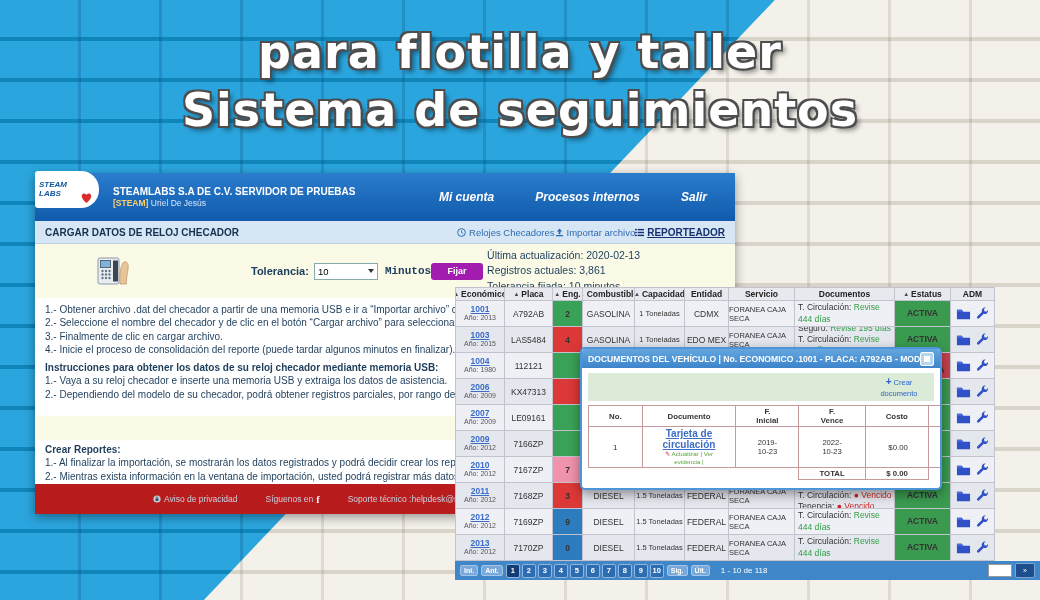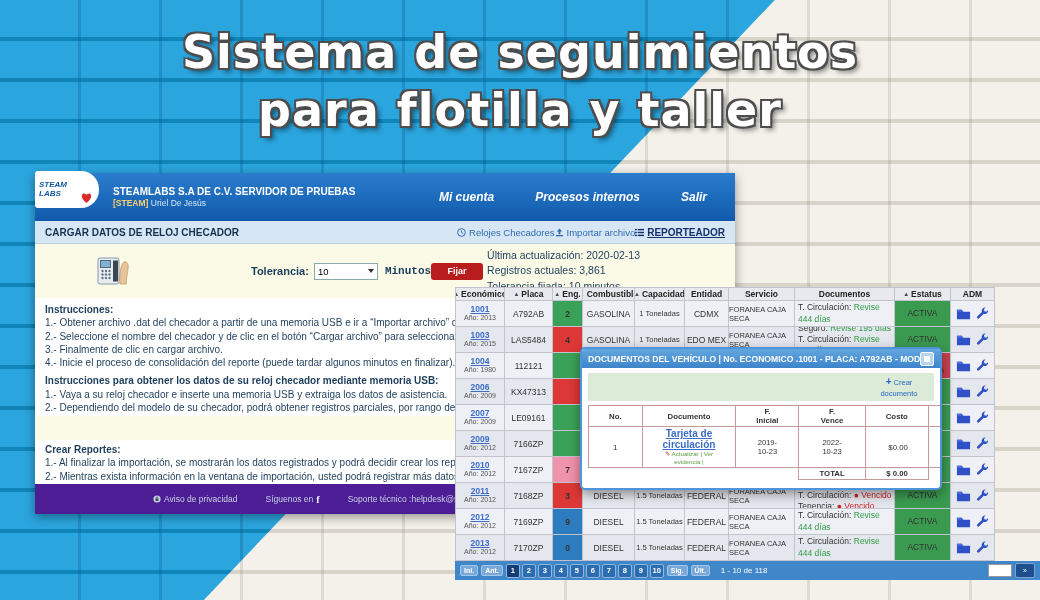--- a/index.html
+++ b/index.html
@@ -48,32 +48,32 @@
   .tb-link{display:flex;gap:3px;align-items:center;color:#2e6cb2;font-size:9.5px;cursor:pointer;}
   .tb-link.rep{color:#14316e;font-weight:bold;text-decoration:underline;font-size:10px;}
 
   .tol{height:54px;background:#fafae6;display:flex;align-items:center;}
   .tol-label{font-weight:bold;font-size:11px;color:#1b3c5c;margin-left:120px;}
   .tol-select{width:56px;height:15px;background:#fff;border:1px solid #8aa;margin-left:5px;
     font-size:9.5px;display:flex;align-items:center;padding:0 3px;justify-content:space-between;}
   .caret{width:0;height:0;border-left:3.5px solid transparent;border-right:3.5px solid transparent;
     border-top:4.5px solid #333;}
   .tol-unit{font-weight:bold;font-size:11px;color:#1b3c5c;margin-left:7px;font-family:Liberation Mono, monospace;}
-  .btn-fijar{margin-left:0;width:52px;height:17px;background:#b91c1c;color:#fff;border:none;
+  .btn-fijar{margin-left:0;width:52px;height:17px;background:#a21caf;color:#fff;border:none;
     border-radius:3px;font-size:9px;font-weight:bold;cursor:pointer;font-family:inherit;}
   .tol-status{margin-left:auto;padding-right:95px;font-size:10.5px;color:#1b3c5c;line-height:1.45;}
 
   .body1{background:#fff;height:118px;padding:5px 10px 0;box-sizing:border-box;
     color:#1d3d5b;font-size:10px;line-height:1.33;overflow:hidden;}
   .body1 .hd, .body2 .hd{font-weight:bold;}
   .gap1{height:5px;}
   .strip{height:24px;background:#fafae6;}
   .body2{background:#fff;height:44px;padding:3px 10px 0;box-sizing:border-box;
     color:#1d3d5b;font-size:10px;line-height:1.33;overflow:hidden;}
-  .win-footer{height:30px;background:#4c1d95;display:flex;align-items:center;gap:28px;
+  .win-footer{height:30px;background:#b91c1c;display:flex;align-items:center;gap:28px;
     padding-left:118px;font-size:8.5px;color:#c6d2e4;}
   .wf-item{display:flex;align-items:center;gap:3px;cursor:pointer;}
   .fb{font-weight:bold;font-size:10px;color:#fff;font-family:"Liberation Serif",serif;}
 
   
   .tablewin{position:absolute;left:455px;top:287px;z-index:10;}
   .vrow{display:grid;grid-template-columns:50px 48px 30px 52px 50px 44px 66px 100px 56px 44px;}
   .vhead .vc{background:#e8e9ef;height:14px;font-size:8.5px;font-weight:bold;color:#222;}
   .vc{border-right:1px solid #c2c3cc;border-bottom:1px solid #c2c3cc;display:flex;
     align-items:center;justify-content:center;overflow:hidden;box-sizing:border-box;}
@@ -84,21 +84,21 @@
   .vbody .vrow:nth-child(even) .vc{background:#e5e7ee;}
   .vbody .vc{height:26px;font-size:8.5px;color:#333;}
   .eco{flex-direction:column;line-height:1.15;}
   .eco a{color:#3a6cc8;font-weight:bold;text-decoration:underline;font-size:8.5px;cursor:pointer;}
   .eco .yr{font-size:7px;color:#555;}
   .engc{color:#fff;font-weight:bold;font-size:10px;}
   .docs{flex-direction:column;align-items:flex-start;justify-content:center;
     padding-left:3px;font-size:6.3px;line-height:1.3;color:#444;}
   .docs .venc{color:#cc2222;}
   .docs .rev{color:#2f9e44;}
-  .stat{color:#fff;font-weight:normal;font-size:8px;text-align:center;line-height:1.15;padding:0 2px;}
+  .stat{color:#fff;font-weight:bold;font-size:8px;text-align:center;line-height:1.15;padding:0 2px;}
   .adm{gap:5px;}
   .adm svg{cursor:pointer;}
 
   .pager{width:585px;height:19px;background:#3f87c9;display:flex;align-items:center;gap:3px;
     padding:0 5px;box-sizing:border-box;}
   .pbtn{background:#79a9da;border:1px solid #a5c6e8;color:#fff;font-size:7px;font-weight:bold;
     padding:1px 3px;border-radius:2px;cursor:pointer;}
   .pnum{width:12px;height:12px;background:#2e6cb2;border:1px solid #8fb6dd;color:#fff;
     font-size:7.5px;font-weight:bold;display:flex;align-items:center;justify-content:center;
     border-radius:2px;cursor:pointer;}
@@ -136,22 +136,22 @@
   .m-total .tl{border:1px solid #c49a9a;font-weight:bold;text-align:center;font-size:7.8px;}
   .m-total .tv{border:1px solid #c49a9a;font-weight:bold;text-align:right;font-size:7.8px;}
 </style>
 </head>
 <body>
 
 <div class="bg-white"></div>
 <div class="bg-blue"></div>
 
 <div class="hero">
+  <div>para flotilla y taller</div>
   <div>Sistema de seguimientos</div>
-  <div>para flotilla y taller</div>
 </div>
 
 <div class="win">
   <div class="win-header">
     <div class="logo">
       <div class="lt">STEAM</div>
       <div class="lt">LABS</div>
       <svg width="13" height="12" viewBox="0 0 16 14">
           <path d="M8 13 C-2 6 3 -2 8 3 C13 -2 18 6 8 13z" fill="#d92b2b"></path>
         </svg>
@@ -224,21 +224,20 @@
     <span class="tol-unit">Minutos</span>
     <button class="btn-fijar">Fijar</button>
     <div class="tol-status">
       <div>Última actualización: 2020-02-13</div>
       <div>Registros actuales: 3,861</div>
       <div>Tolerancia fijada: 10 minutos</div>
     </div>
   </div>
 
   <div class="body1">
-    <div class="hd">Instrucciones:</div>
     <div>1.- Obtener archivo .dat del checador a partir de una memoria USB e ir a “Importar archivo” del menú superior.</div>
     <div>2.- Seleccione el nombre del checador y de clic en el botón “Cargar archivo” para seleccionar el archivo .dat de su</div>
     <div>3.- Finalmente de clic en cargar archivo.</div>
     <div>4.- Inicie el proceso de consolidación del reporte (puede tardar algunos minutos en finalizar).</div>
     <div class="gap1"></div>
     <div class="hd">Instrucciones para obtener los datos de su reloj checador mediante memoria USB:</div>
     <div>1.- Vaya a su reloj checador e inserte una memoria USB y extraiga los datos de asistencia.</div>
     <div>2.- Dependiendo del modelo de su checador, podrá obtener registros parciales, por rango de fechas o incluso todas las fechas.</div>
   </div>
   <div class="strip"></div>

